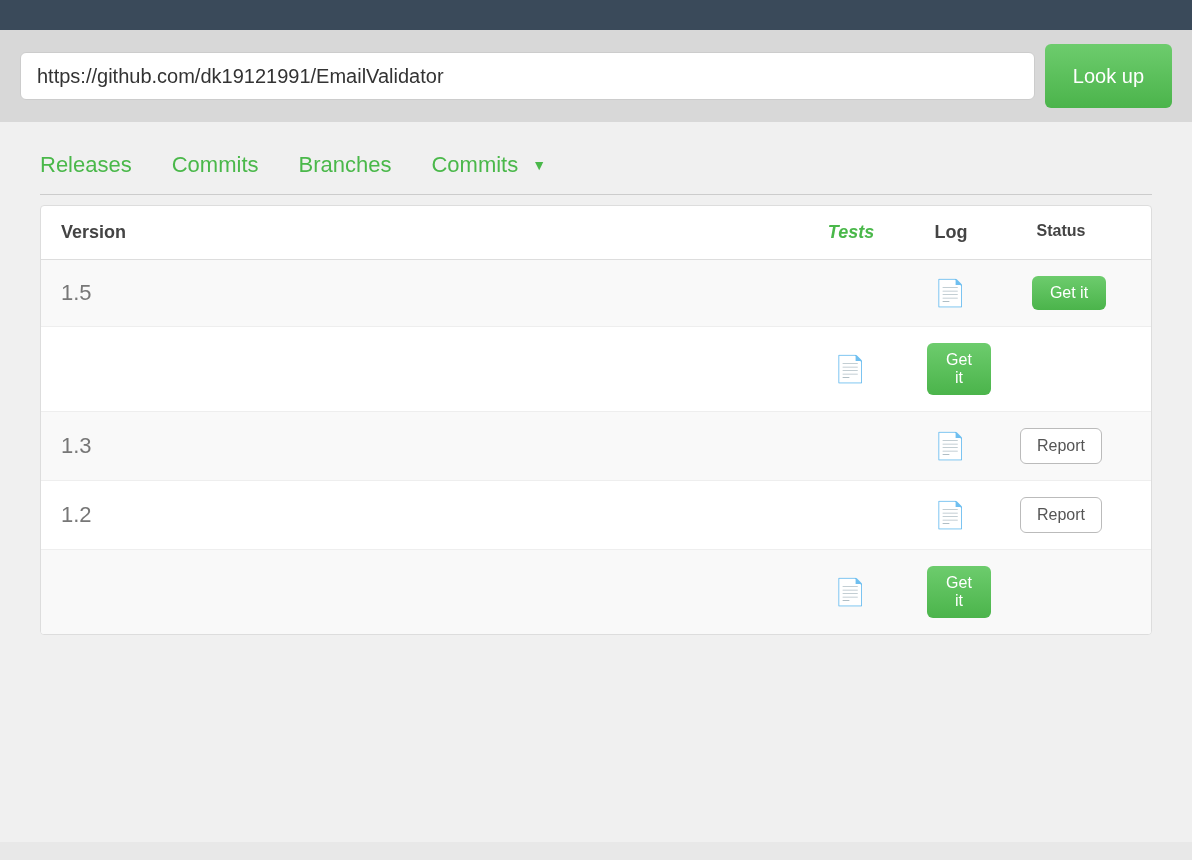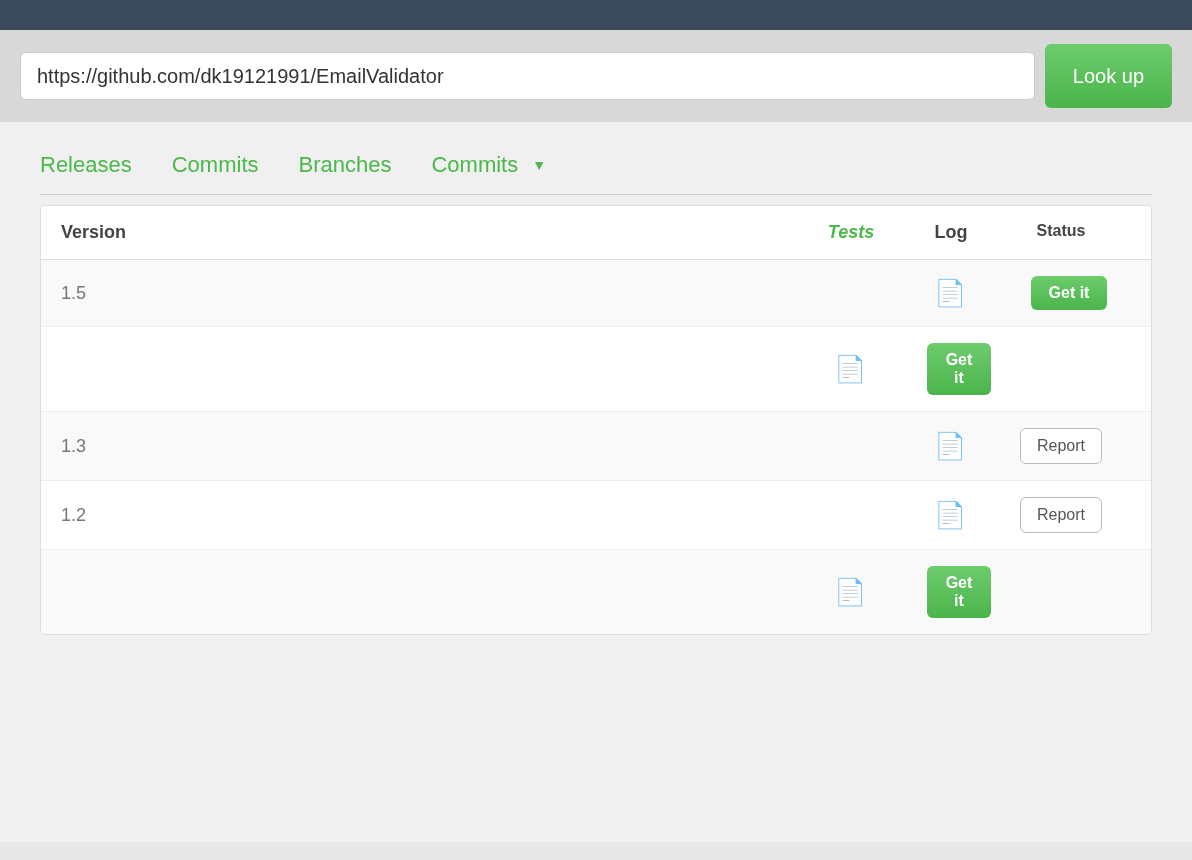--- a/index.html
+++ b/index.html
@@ -138,21 +138,21 @@
 
     .table-row:last-child {
       border-bottom: none;
     }
 
     .table-row:nth-child(even) {
       background: #f9f9f9;
     }
 
     .cell-version {
-      font-size: 18px;
+      font-size: 22px;
       color: #777;
     }
 
     .cell-tests {
       text-align: center;
     }
 
     .cell-log {
       text-align: center;
     }
@@ -171,21 +171,21 @@
 
     .btn-get {
       display: inline-block;
       padding: 8px 18px;
       background: linear-gradient(to bottom, #6dcc6d, #4bb44b);
       border: none;
       border-radius: 6px;
       color: #fff;
       font-size: 16px;
       cursor: pointer;
-      font-weight: 700;
+      font-weight: 400;
       margin-left: 16px;
     }
 
     .btn-report {
       display: inline-block;
       padding: 8px 16px;
       background: #fff;
       border: 1px solid #bbb;
       border-radius: 6px;
       color: #555;

